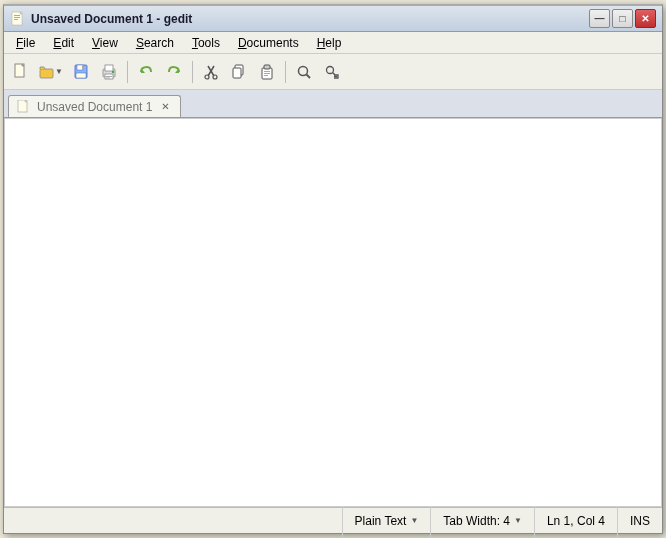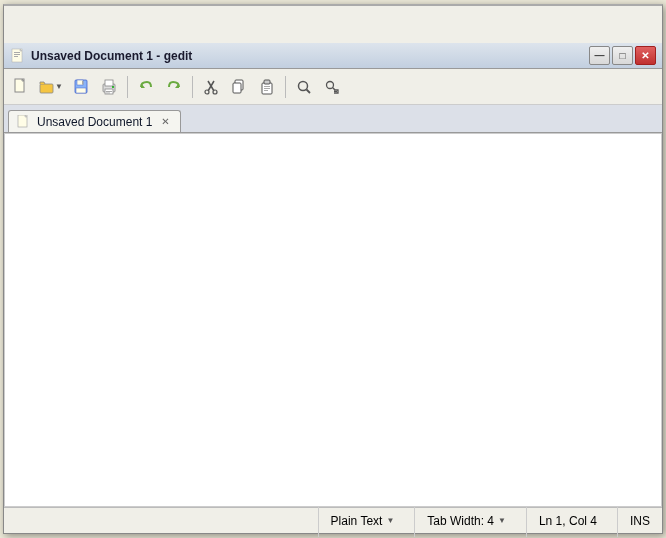--- a/index.html
+++ b/index.html
@@ -26,21 +26,20 @@
     }
     .title-bar {
       background: linear-gradient(to bottom, #dde4ec, #c2cfe0);
       height: 26px;
       display: flex;
       align-items: center;
       justify-content: space-between;
       padding: 0 6px;
       border-bottom: 1px solid #999;
       user-select: none;
-      margin-top: 37px;
     }
     .title-bar-left {
       display: flex;
       align-items: center;
       gap: 5px;
     }
     .title-icon {
       width: 16px;
       height: 16px;
       display: flex;
@@ -142,21 +141,21 @@
       border-radius: 3px 3px 0 0;
       padding: 3px 8px 3px 8px;
       font-size: 12px;
       display: flex;
       align-items: center;
       gap: 6px;
       cursor: pointer;
       height: 22px;
     }
     .tab-label {
-      color: #0f172a;
+      color: #737373;
     }
     .tab-close {
       font-size: 10px;
       color: #666;
       cursor: pointer;
       width: 14px;
       height: 14px;
       display: flex;
       align-items: center;
       justify-content: center;
@@ -194,21 +193,20 @@
     .status-spacer {
       flex: 1;
     }
     .status-segment {
       display: flex;
       align-items: center;
       padding: 16px 12px;
       height: 100%;
       border-left: 1px solid #ccc;
       gap: 4px;
-      margin-left: 8px;
     }
     .status-dropdown-arrow {
       font-size: 8px;
       color: #555;
     }
   </style>
 </head>
 <body>
 
 <div class="window">
@@ -226,20 +224,29 @@
       </div>
       <span class="title-text">Unsaved Document 1 - gedit</span>
     </div>
     <div class="title-bar-buttons">
       <div class="title-btn title-btn-min">—</div>
       <div class="title-btn title-btn-max">□</div>
       <div class="title-btn title-btn-close">✕</div>
     </div>
   </div>
 
+  <div class="menu-bar">
+    <div class="menu-item"><span class="underline">F</span>ile</div>
+    <div class="menu-item"><span class="underline">E</span>dit</div>
+    <div class="menu-item"><span class="underline">V</span>iew</div>
+    <div class="menu-item"><span class="underline">S</span>earch</div>
+    <div class="menu-item"><span class="underline">T</span>ools</div>
+    <div class="menu-item"><span class="underline">D</span>ocuments</div>
+    <div class="menu-item"><span class="underline">H</span>elp</div>
+  </div>
 
   <div class="toolbar">
 
     <div class="toolbar-btn" title="New">
       <svg width="18" height="18" viewBox="0 0 18 18">
         <rect x="3" y="1" width="9" height="13" fill="#fffde7" stroke="#888" stroke-width="1"></rect>
         <polygon points="10,1 12,3 10,3" fill="#ddd" stroke="#888" stroke-width="0.8"></polygon>
       </svg>
     </div>
 

